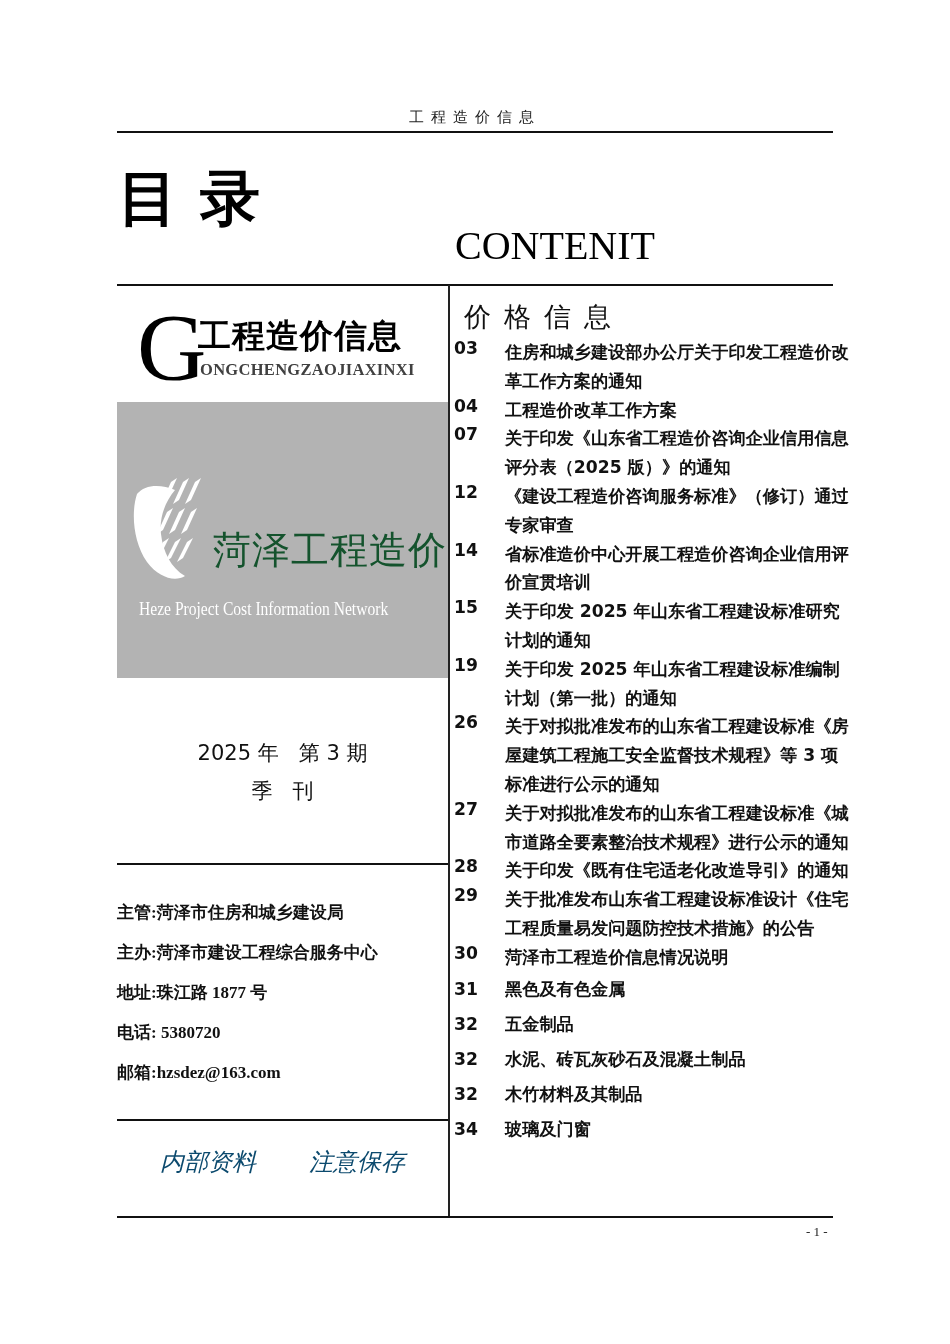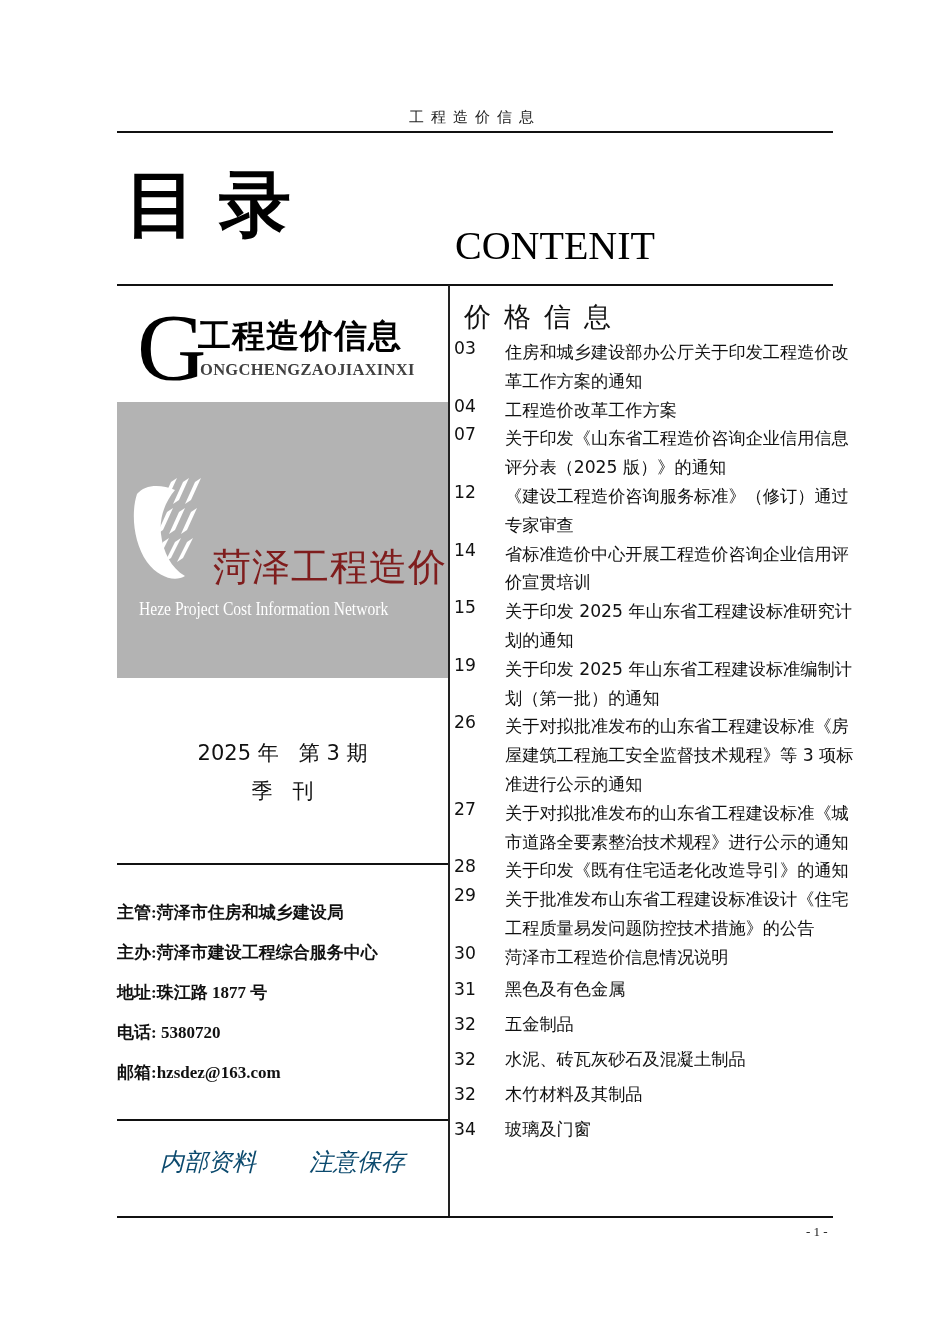--- a/index.html
+++ b/index.html
@@ -4,49 +4,49 @@
   <style>
     html, body { margin: 0; padding: 0; background: #ffffff; }
     body { width: 950px; height: 1344px; position: relative; overflow: hidden; color: #111; }
     .abs { position: absolute; }
     .running-head {
       left: 117px; width: 716px; top: 108px; text-align: center;
       font-family: "DejaVu Sans", sans-serif; font-size: 15px; letter-spacing: 7px; color: #222;
     }
     .rule { background: #111; height: 1.5px; }
     .big-title {
-      left: 118px; top: 168px; font-family: "DejaVu Serif", serif; font-size: 72px;
-      letter-spacing: 22px; line-height: 1; font-weight: bold; color: #000; margin-left: 7px;
+      left: 118px; top: 168px; font-family: "DejaVu Serif", serif; font-size: 60px;
+      letter-spacing: 22px; line-height: 1; font-weight: bold; color: #000;
     }
     .content-word {
       left: 455px; top: 222px; font-family: "Liberation Serif", serif; font-size: 40px; color: #000;
     }
     .vline { left: 448px; top: 285px; width: 1.5px; height: 932px; background: #222; }
 
     
     .mast-g { left: 137px; top: 300px; font-family: "Liberation Serif", serif; font-size: 96px; line-height: 1; color: #000; }
     .mast-cn { left: 198px; top: 314px; font-family: "DejaVu Serif", serif; font-size: 33px; font-weight: bold; letter-spacing: 1px; color: #000; }
     .mast-en { left: 200px; top: 360px; font-family: "Liberation Serif", serif; font-size: 16.5px; font-weight: bold; letter-spacing: 0.3px; color: #404040; }
 
     
     .logo-panel { left: 117px; top: 402px; width: 331px; height: 276px; background: #b3b3b3; }
     .logo-mark { left: 14px; top: 70px; width: 80px; height: 110px; }
-    .logo-cn { left: 96px; top: 140px; font-family: Liberation Mono, monospace; font-size: 38px; color: #7f1d1d; letter-spacing: 1px; }
+    .logo-cn { left: 96px; top: 123px; font-family: Liberation Mono, monospace; font-size: 38px; color: #14532d; letter-spacing: 1px; }
     .logo-en { left: 22px; top: 196px; font-family: "Liberation Serif", serif; font-size: 19px; color: #fff; transform: scaleX(0.82); transform-origin: left; white-space: nowrap; }
 
     .issue { left: 117px; width: 331px; text-align: center; font-family: "DejaVu Sans", sans-serif; font-size: 21px; color: #111; }
 
     .info { left: 117px; width: 331px; font-family: "Liberation Serif", serif; font-size: 17px; font-weight: bold; color: #111; }
 
     .notice { left: 117px; width: 331px; top: 1146px; text-align: center; font-family: "DejaVu Sans", sans-serif; font-size: 24px; color: #0c4a6e; word-spacing: 10px; font-style: italic; }
 
     
     .toc-heading { left: 464px; top: 299px; font-family: "DejaVu Sans", sans-serif; font-size: 27px; letter-spacing: 13px; color: #111; }
     .toc { left: 454px; top: 338px; width: 400px; font-family: "DejaVu Sans", sans-serif; font-size: 17.2px; color: #111; }
-    .toc-item { display: flex; }
+    .toc-item { display: flex; font-weight: bold; }
     .toc-page { width: 30px; flex: none; }
     .toc-title { flex: 1; line-height: 28.8px; margin-left: 21px; }
     .toc-item.spaced .toc-title { line-height: 35px; }
 
     .page-num { left: 806px; top: 1224px; font-family: "Liberation Serif", serif; font-size: 13px; color: #222; }
   </style>
 </head>
 <body>
 
 <div class="abs running-head">工程造价信息</div>

